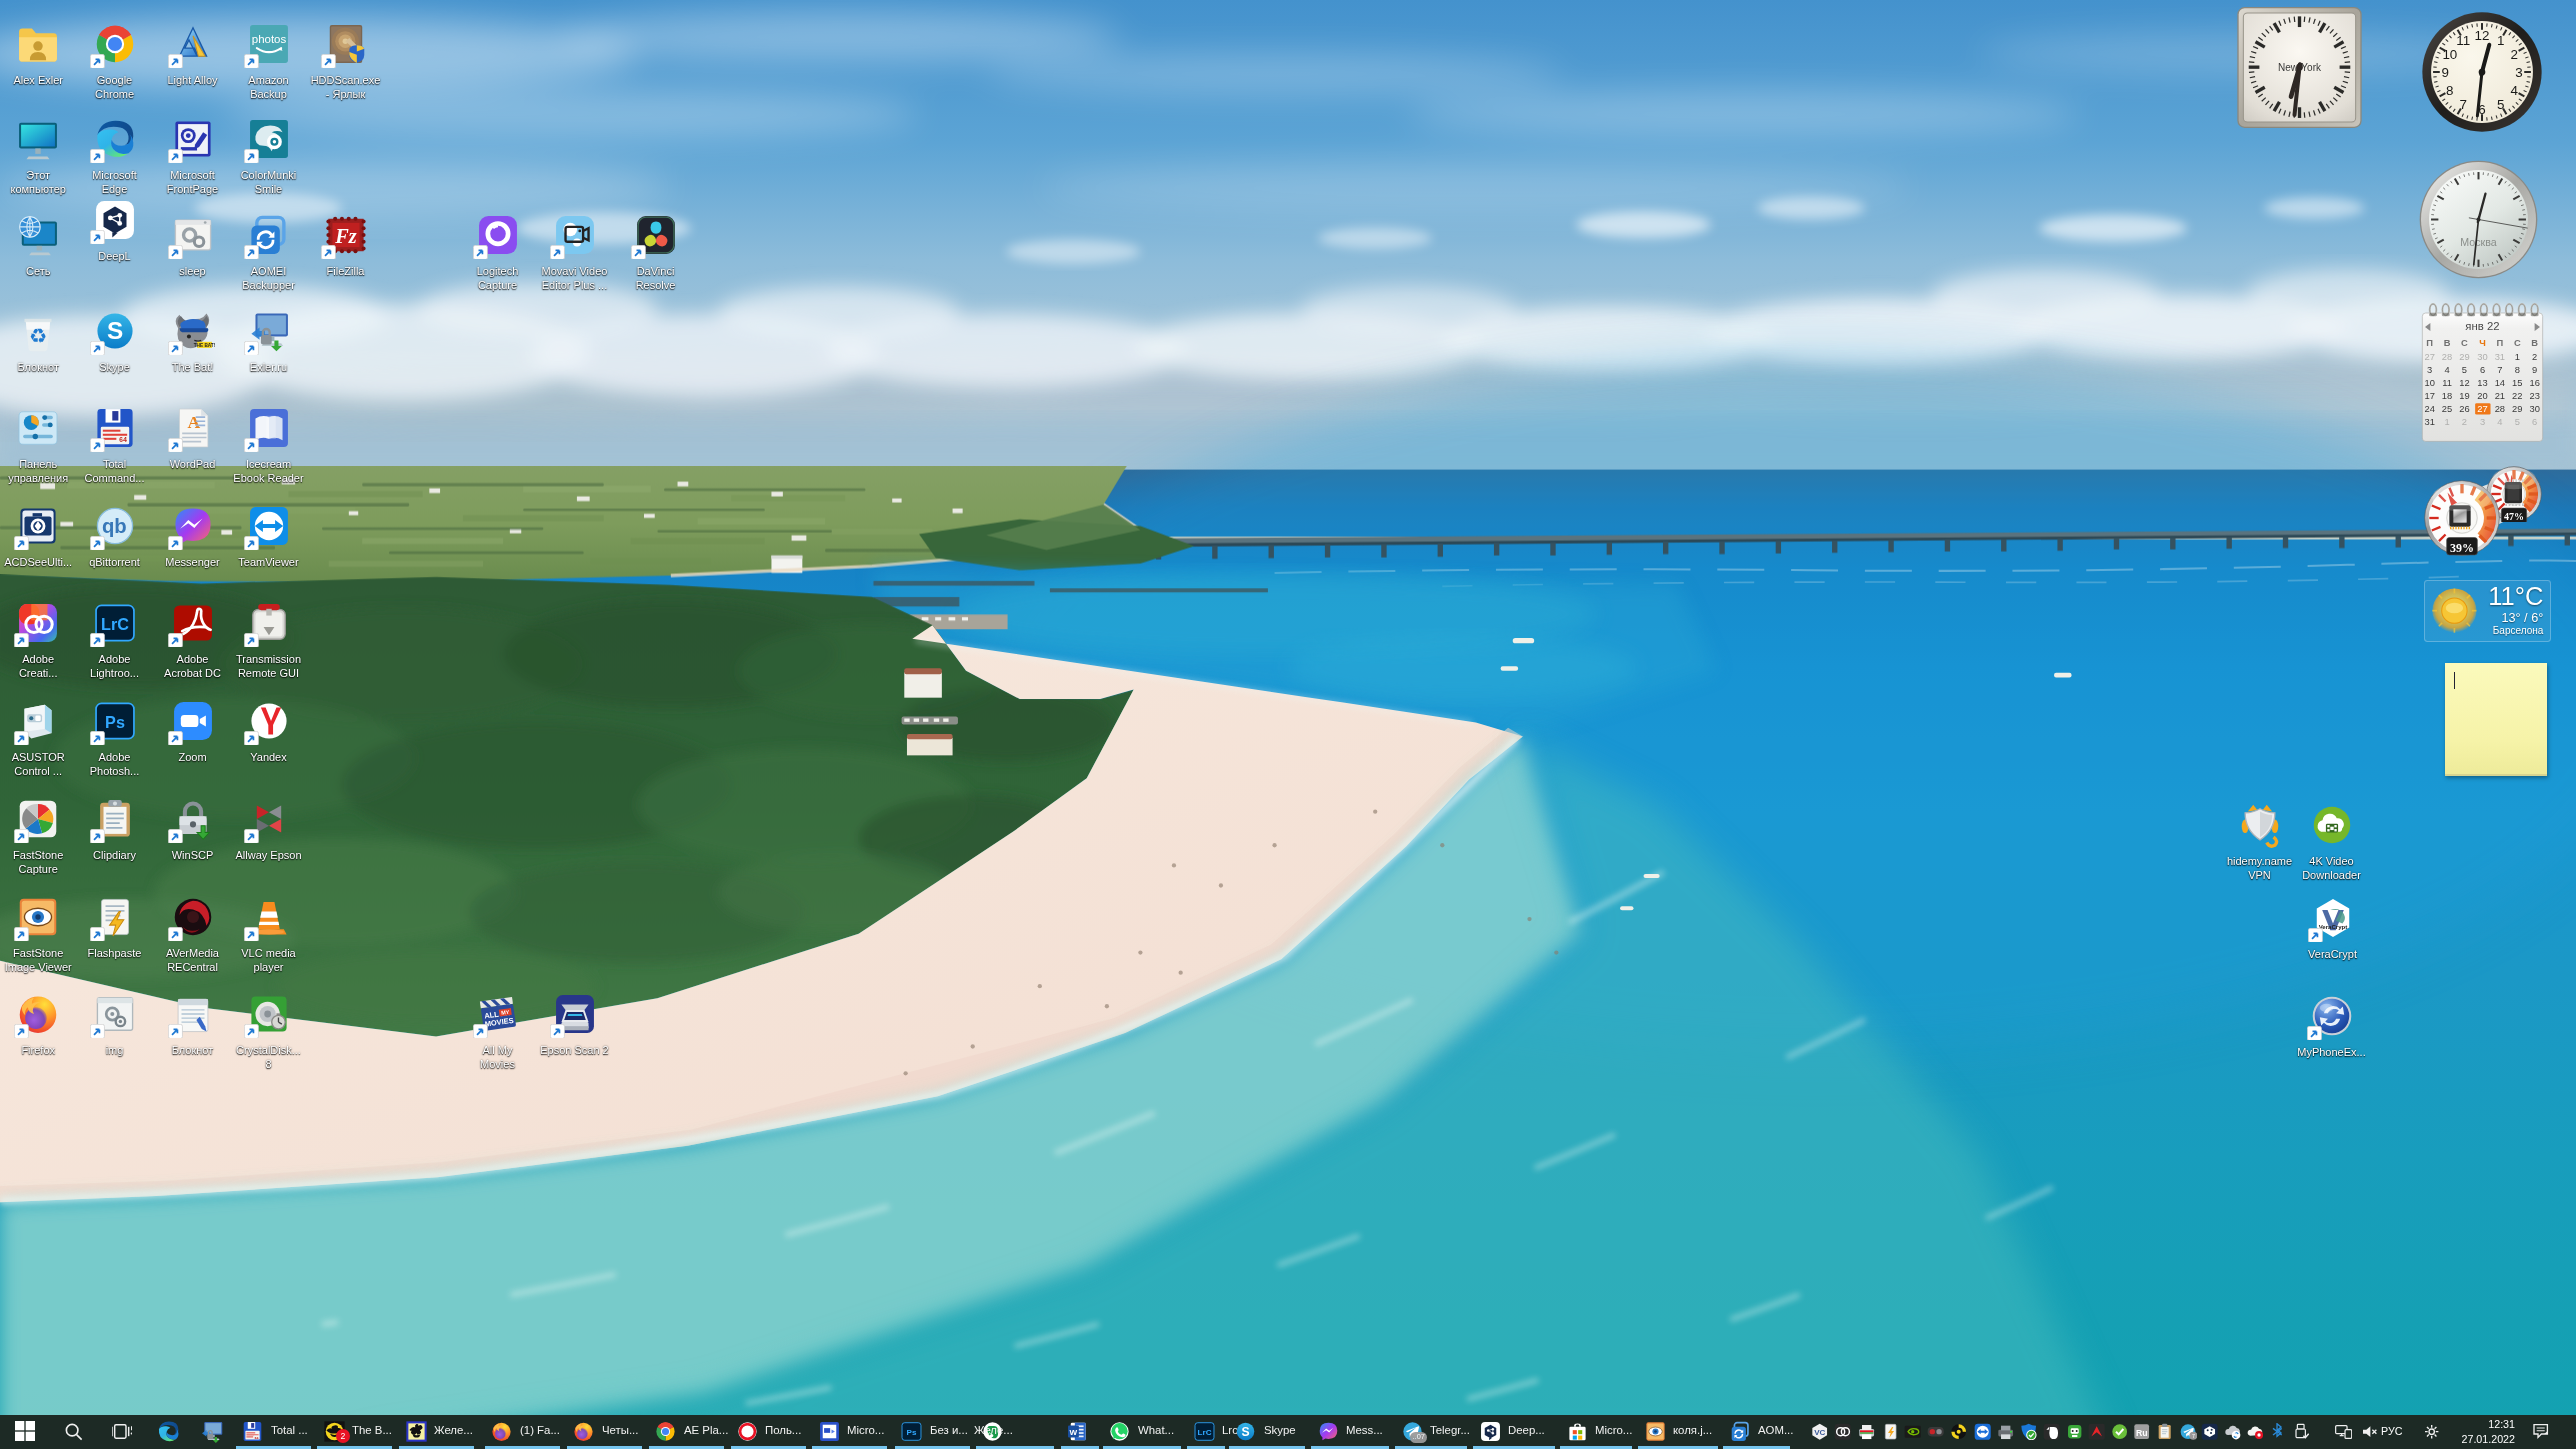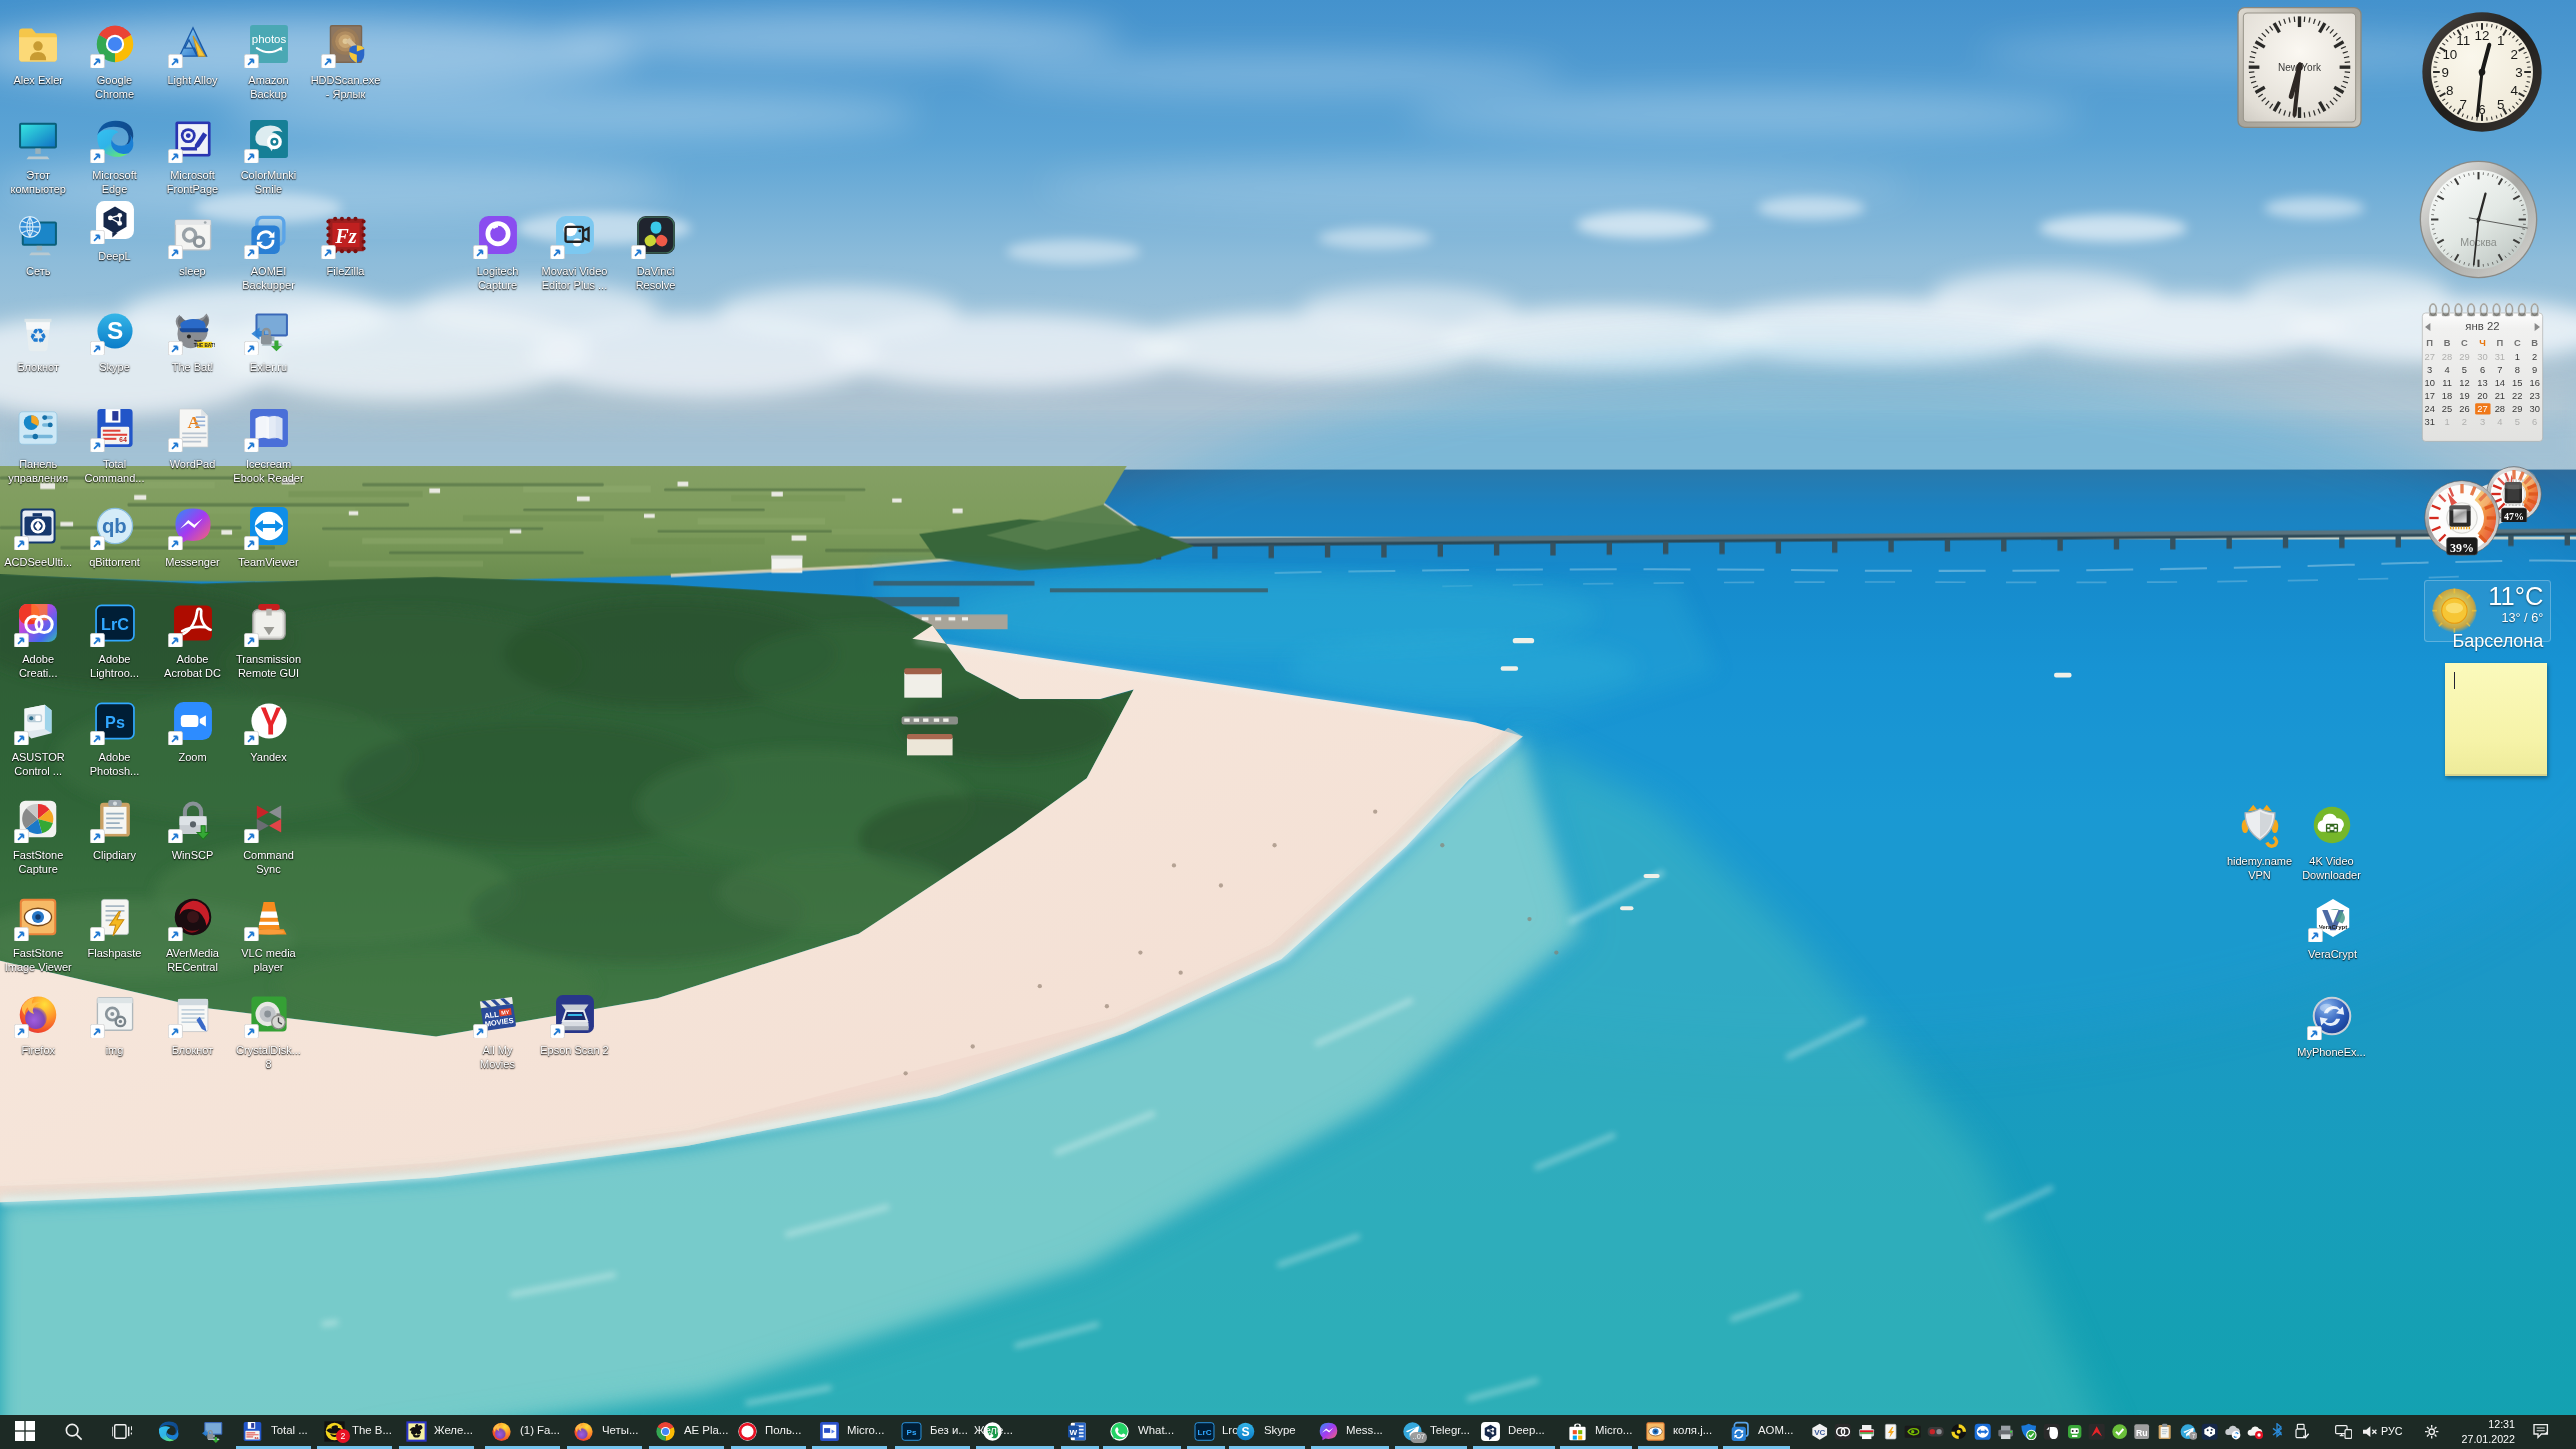--- a/index.html
+++ b/index.html
@@ -876,21 +876,21 @@
 <div class="ic" style="left:231px;top:796px;width:75px">
     <div class="g" style="width:46px;height:46px"><svg width="46" height="46" viewBox="0 0 68 68">
         <path d="M16 14 L34 24 L16 34 Z" fill="#c82428"></path>
         <path d="M52 14 L34 24 L52 34 Z" fill="#8a8d92"></path>
 <path d="M16 34 L34 44 L16 54 Z" fill="#6a6d72"></path>
         <path d="M52 34 L34 44 L52 54 Z" fill="#e04448"></path>
       </svg><div class="sc"><svg width="14.8" height="14.8" viewBox="0 0 22 22">
           <rect x="0.5" y="0.5" width="21" height="21" rx="3" fill="#fff" stroke="#c8c8c8"></rect>
           <path d="M6 16 L14 8 M14 8 L8.2 8 M14 8 L14 13.8" stroke="#1e78d2" stroke-width="2.6" fill="none"></path>
         </svg></div></div>
-    <div class="lb">Command Sync</div>
+    <div class="lb">Allway Epson</div>
   </div>
 <div class="ic" style="left:231px;top:894px;width:75px">
     <div class="g" style="width:46px;height:46px"><svg width="46" height="46" viewBox="0 0 68 68">
         <path d="M26 12 h16 l8 40 H18 Z" fill="#f78c1e"></path>
 <path d="M23 26 h22 l2 9 H21 Z" fill="#fff"></path>
         <path d="M20 41 h28 l1 5 H19 Z" fill="#fff"></path>
 <path d="M12 52 h44 l4 8 H8 Z" fill="#f78c1e"></path>
         <ellipse cx="34" cy="56" rx="22" ry="4" fill="#fa9c3a"></ellipse>
       </svg><div class="sc"><svg width="14.8" height="14.8" viewBox="0 0 22 22">
           <rect x="0.5" y="0.5" width="21" height="21" rx="3" fill="#fff" stroke="#c8c8c8"></rect>
@@ -1570,21 +1570,21 @@
         <line x1="44.0" y1="18.0" x2="44.0" y2="11.0"></line>
         <line x1="62.4" y1="25.6" x2="67.3" y2="20.7"></line>
       </g>
 <circle cx="44" cy="44" r="19" fill="#f6c635"></circle>
 <circle cx="44" cy="44" r="19" fill="none" stroke="#e8980e" stroke-width="1.5"></circle>
 <ellipse cx="44" cy="40" rx="13" ry="8" fill="#fbe27a" opacity="0.8"></ellipse>
 </svg>
 <div style="position:absolute;right:6.7px;top:1.3px;text-align:right;color:#fff">
 <div style="font-size:25.5px;text-shadow:0 0.7px 2px rgba(0,0,0,.5)">11°C</div>
 <div style="font-size:12.7px;margin-top:0px;text-shadow:0 0.7px 1.3px rgba(0,0,0,.5)">13° / 6°</div>
-<div style="font-size:18px;margin-top:6px;text-shadow:0 0.7px 1.3px rgba(0,0,0,.5)">Барселона</div>
+<div style="font-size:10px;margin-top:0;text-shadow:0 0.7px 1.3px rgba(0,0,0,.5)">Барселона</div>
 </div></div>
 <div style="position:absolute;left:2445px;top:663px;width:102px;height:111px;background:linear-gradient(180deg,#fbfabc 0%,#f6f3a8 70%,#eeeb9a 100%);box-shadow:1.3px 2px 4px rgba(0,0,0,0.35);border-bottom:2px solid #d8d490">
 <div style="position:absolute;left:8.7px;top:8.7px;width:1.3px;height:17.4px;background:#223"></div>
   </div>
 <div id="tb"></div>
 <svg width="20" height="20" viewBox="0 0 30 30" style="position:absolute;left:15.4px;top:1421px">
     <g fill="#fff">
       <rect x="0" y="0" width="14" height="14"></rect>
       <rect x="16" y="0" width="14" height="14"></rect>
       <rect x="0" y="16" width="14" height="14"></rect>

